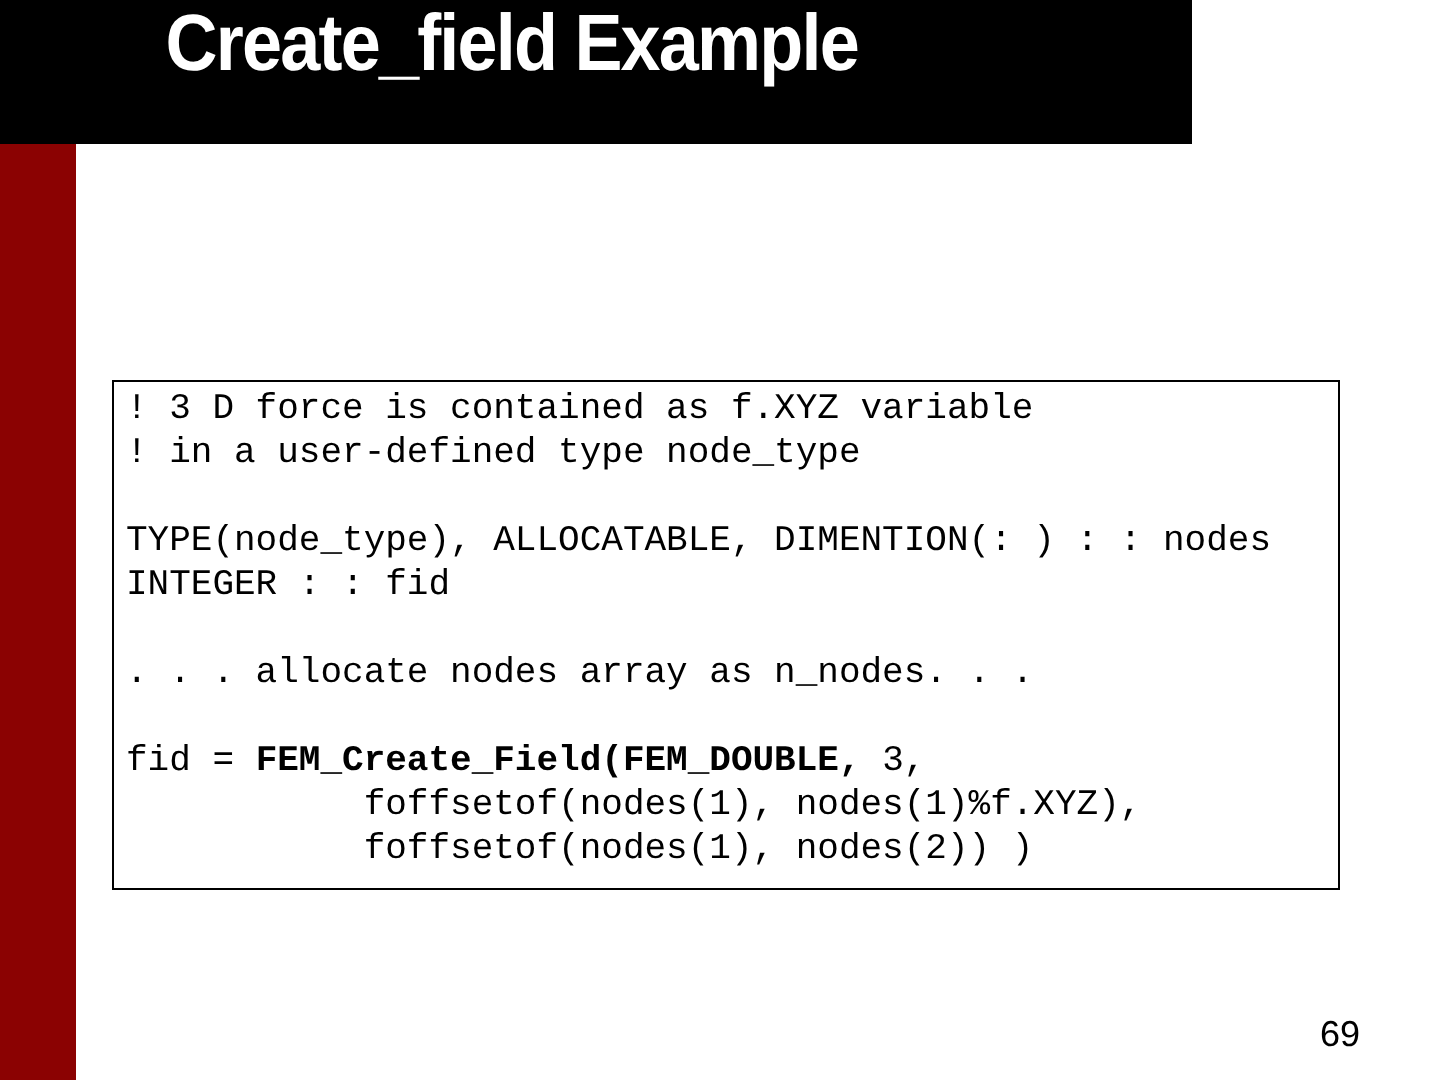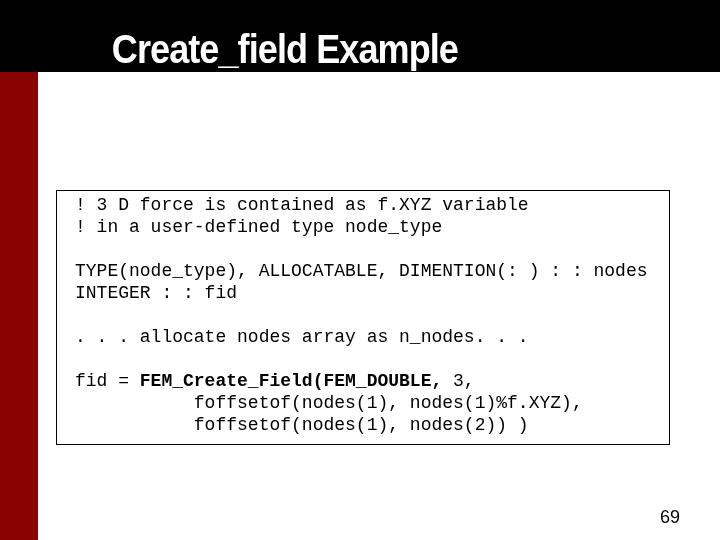--- a/index.html
+++ b/index.html
@@ -1,25 +1,24 @@
 <!DOCTYPE html>
 <html><head>
 <meta charset="utf-8">
 <style>
   * { margin: 0; padding: 0; box-sizing: border-box; }
   html, body { width: 720px; height: 540px; background: #fff; font-family: Arial, Helvetica, sans-serif; }
   .slide { position: relative; width: 720px; height: 540px; }
   .title-bar {
     position: absolute;
     top: 0; left: 0;
-    width: 720px; height: 72px;
+    width: 596px; height: 72px;
     background: #000;
     display: flex;
-    align-items: flex-end;
-    padding-left: 29px;
+    align-items: flex-start;
   }
   .title {
     color: #fff;
     font-size: 40px;
     font-weight: 700;
     font-family: "Arial Narrow", Arial, sans-serif;
     letter-spacing: -1px;
     padding-left: 92px;
     transform: scaleX(0.9);
     transform-origin: left center;
@@ -30,21 +29,21 @@
     width: 38px;
     height: 468px;
     background: #8b0202;
   }
   .code-box {
     position: absolute;
     top: 190px;
     left: 56px;
     width: 614px;
     border: 1.5px solid #000;
-    padding: 4px 6px 8px 18px;
+    padding: 4px 6px 8px 6px;
     background: #fff;
   }
   .code {
     font-family: "Courier New", Courier, monospace;
     font-size: 18px;
     line-height: 1.22;
     white-space: pre;
     color: #000;
   }
   .bold { font-weight: 700; }

